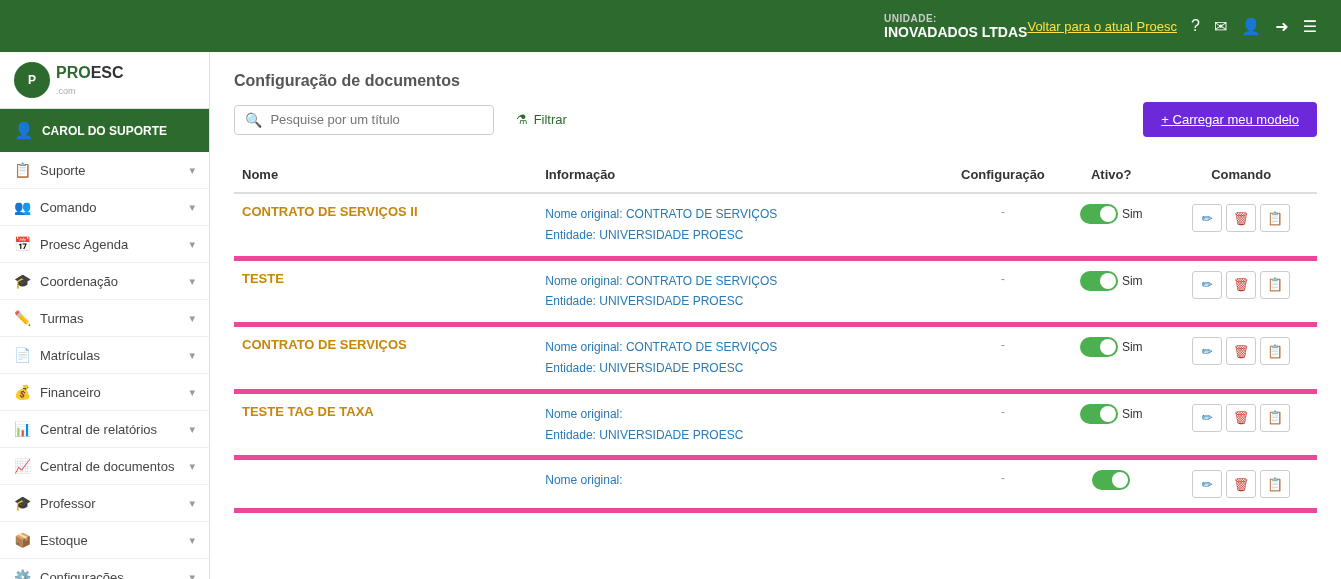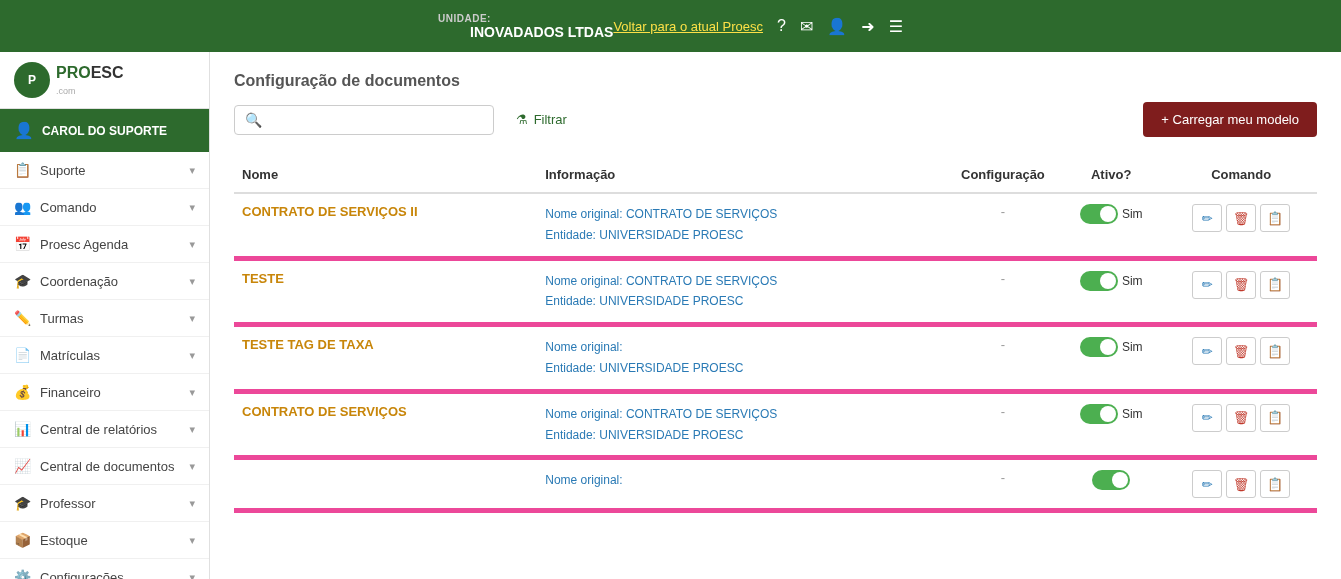--- a/index.html
+++ b/index.html
@@ -4,28 +4,28 @@
   <style>
     * { box-sizing: border-box; margin: 0; padding: 0; }
     body { font-family: Arial, sans-serif; font-size: 13px; color: #333; display: flex; flex-direction: column; height: 579px; overflow: hidden; }
 
     
     .topbar {
       background-color: #2d6a2d;
       color: white;
       display: flex;
       align-items: center;
-      justify-content: center;
+      justify-content: flex-end;
       padding: 0 24px;
       height: 52px;
       flex-shrink: 0;
     }
     .topbar-left { display: flex; flex-direction: column; justify-content: center; }
     .topbar-left .unit-label { font-size: 10px; font-weight: bold; color: #ccc; letter-spacing: 0.5px; }
-    .topbar-left .unit-name { font-size: 14px; font-weight: bold; color: white; margin-left: 32px; }
+    .topbar-left .unit-name { font-size: 14px; font-weight: bold; color: white; }
     .topbar-right { display: flex; align-items: center; gap: 14px; }
     .topbar-right a { color: #fde047; font-size: 13px; text-decoration: underline; cursor: pointer; }
     .topbar-icon { color: white; font-size: 16px; cursor: pointer; }
 
     
     .layout { display: flex; flex: 1; overflow: hidden; }
 
     
     .sidebar {
       width: 210px;
@@ -103,30 +103,31 @@
       align-items: center;
       gap: 6px;
       color: #2d6a2d;
       cursor: pointer;
       font-size: 13px;
       background: none;
       border: none;
       padding: 6px 10px;
     }
     .upload-btn {
-      background: #7f1d1d;
+      background: #6d28d9;
       color: white;
       border: none;
       padding: 10px 18px;
       border-radius: 4px;
       cursor: pointer;
       font-size: 13px;
       display: flex;
       align-items: center;
       gap: 6px;
+      text-decoration: underline;
     }
 
     
     table { width: 100%; border-collapse: collapse; }
     thead tr { border-bottom: 2px solid #ddd; }
     th { text-align: left; padding: 10px 8px; font-weight: bold; font-size: 13px; color: #333; }
     td { padding: 10px 8px; vertical-align: top; font-size: 13px; border-bottom: 5px solid #ec4899; }
     .col-nome { width: 28%; }
     .col-info { width: 38%; }
     .col-config { width: 10%; text-align: center; }
@@ -324,20 +325,21 @@
   </div>
 
   <div class="main">
 
     <div class="page-title">Configuração de documentos</div>
 
     <div class="toolbar">
       <div class="toolbar-left">
         <div class="search-box">
           <span class="search-icon-char">🔍</span>
+          <input type="text" placeholder="Pesquise por um título" style="">
         </div>
         <button class="filter-btn">
           <span>⚗</span>
           <span>Filtrar</span>
         </button>
       </div>
       <button class="upload-btn">
         <span>+ Carregar meu modelo</span>
       </button>
     </div>
@@ -397,48 +399,48 @@
             <div class="action-btns">
               <button class="action-btn edit">✏</button>
               <button class="action-btn delete">🗑</button>
               <button class="action-btn view">📋</button>
             </div>
           </td>
         </tr>
 
         <tr>
           <td class="col-nome">
-            <a class="name-link">TESTE TAG DE TAXA</a>
+            <a class="name-link">CONTRATO DE SERVIÇOS</a>
           </td>
           <td class="col-info">
-            <div class="info-line"><span class="info-text">Nome original:</span></div>
+            <div class="info-line"><span class="info-text">Nome original: CONTRATO DE SERVIÇOS</span></div>
             <div class="info-line"><span class="info-text">Entidade: UNIVERSIDADE PROESC</span></div>
           </td>
           <td class="col-config">-</td>
           <td class="col-ativo">
             <div class="toggle-cell">
               <div class="toggle"></div>
               <span class="toggle-label">Sim</span>
             </div>
           </td>
           <td class="col-comando">
             <div class="action-btns">
               <button class="action-btn edit">✏</button>
               <button class="action-btn delete">🗑</button>
               <button class="action-btn view">📋</button>
             </div>
           </td>
         </tr>
 
         <tr>
           <td class="col-nome">
-            <a class="name-link">CONTRATO DE SERVIÇOS</a>
+            <a class="name-link">TESTE TAG DE TAXA</a>
           </td>
           <td class="col-info">
-            <div class="info-line"><span class="info-text">Nome original: CONTRATO DE SERVIÇOS</span></div>
+            <div class="info-line"><span class="info-text">Nome original:</span></div>
             <div class="info-line"><span class="info-text">Entidade: UNIVERSIDADE PROESC</span></div>
           </td>
           <td class="col-config">-</td>
           <td class="col-ativo">
             <div class="toggle-cell">
               <div class="toggle"></div>
               <span class="toggle-label">Sim</span>
             </div>
           </td>
           <td class="col-comando">

